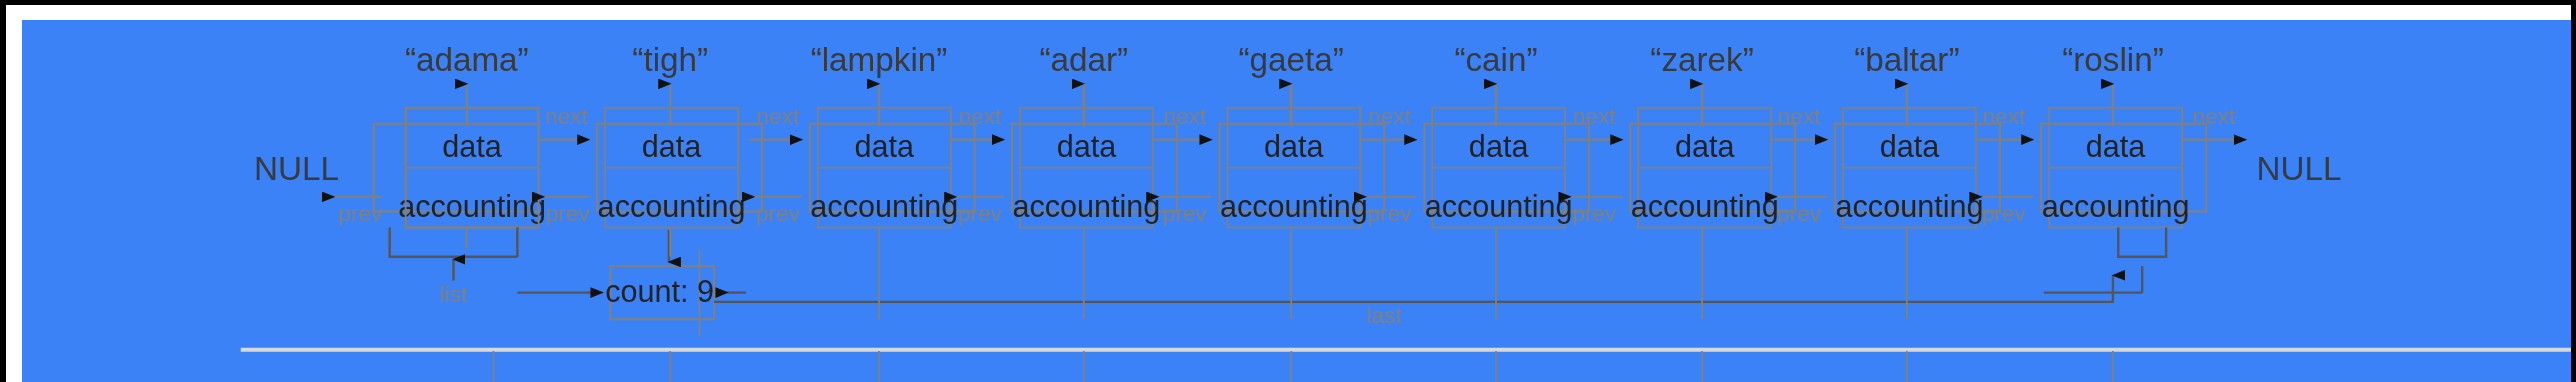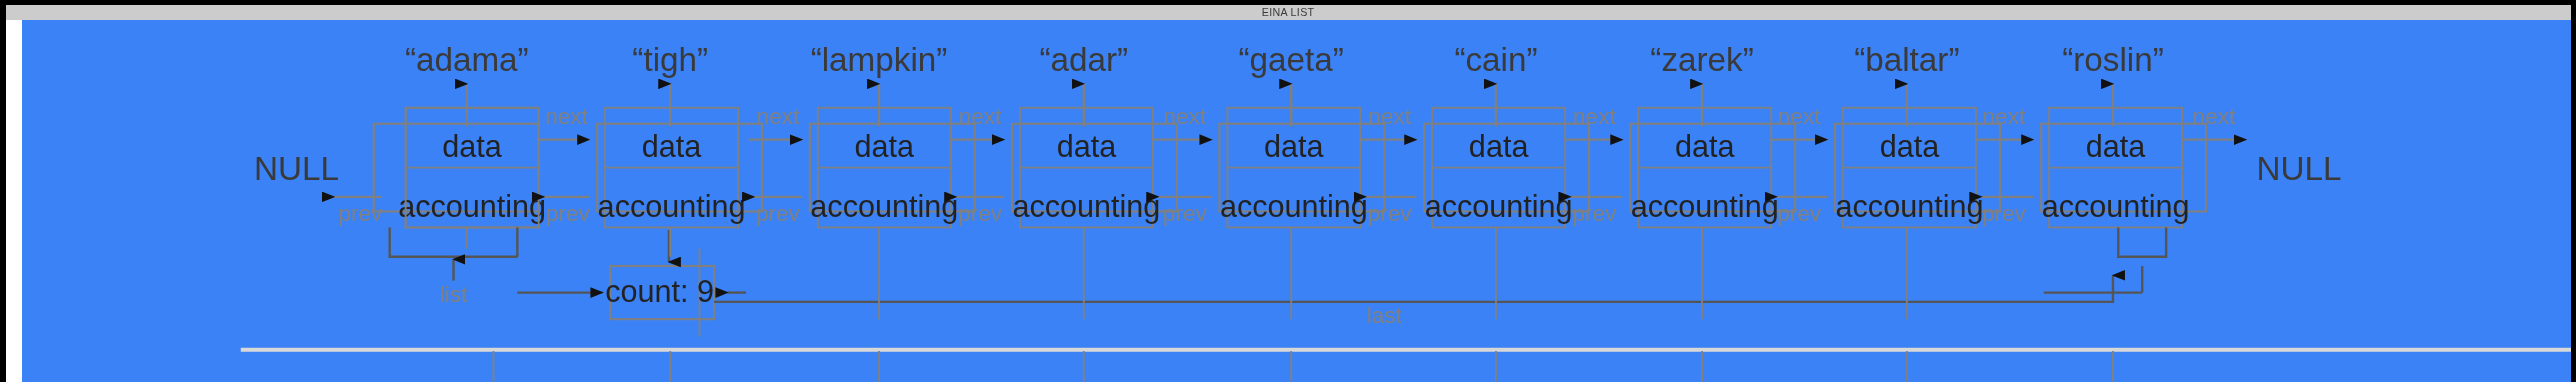--- a/index.html
+++ b/index.html
@@ -45,23 +45,20 @@
   .linkdark{fill:none;stroke:#555;stroke-width:1.8;}
   .divider{stroke:#d8d8d8;stroke-width:3;}
   .stub{stroke:#808080;stroke-width:1.4;fill:none;}
 </style>
 </head>
 <body>
 
 <div id="page">
   <div id="frame">
 
-    <div id="titlebar">
-      <span class="title-text">EINA LIST</span>
-    </div>
 
     <div id="canvaswrap">
       <svg id="diagram" width="2565" height="363" viewBox="0 0 1600 273" xmlns="http://www.w3.org/2000/svg">
 
         <defs>
           <marker id="ahR" markerWidth="10" markerHeight="8" refX="9" refY="4" orient="auto" markerUnits="userSpaceOnUse">
             <path d="M0,0 L10,4 L0,8 z" fill="#111"></path>
           </marker>
           <marker id="ahL" markerWidth="10" markerHeight="8" refX="1" refY="4" orient="auto" markerUnits="userSpaceOnUse">
             <path d="M10,0 L0,4 L10,8 z" fill="#111"></path>

